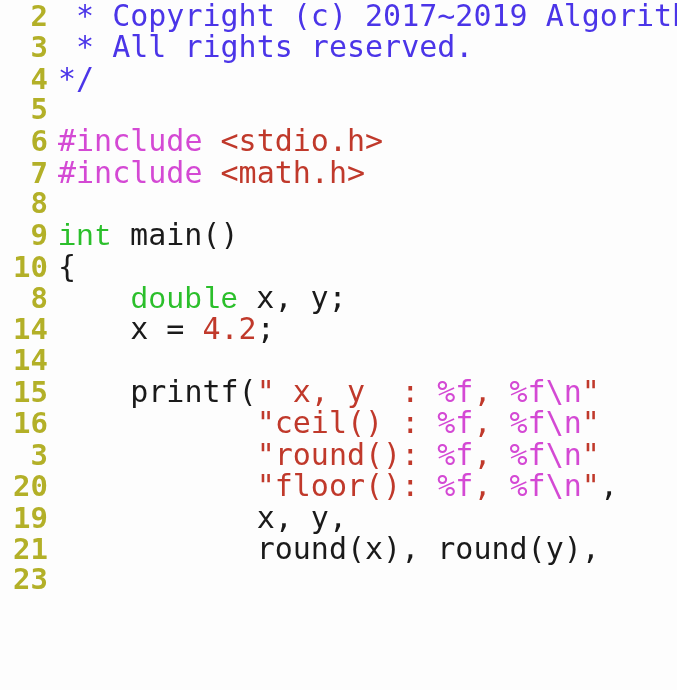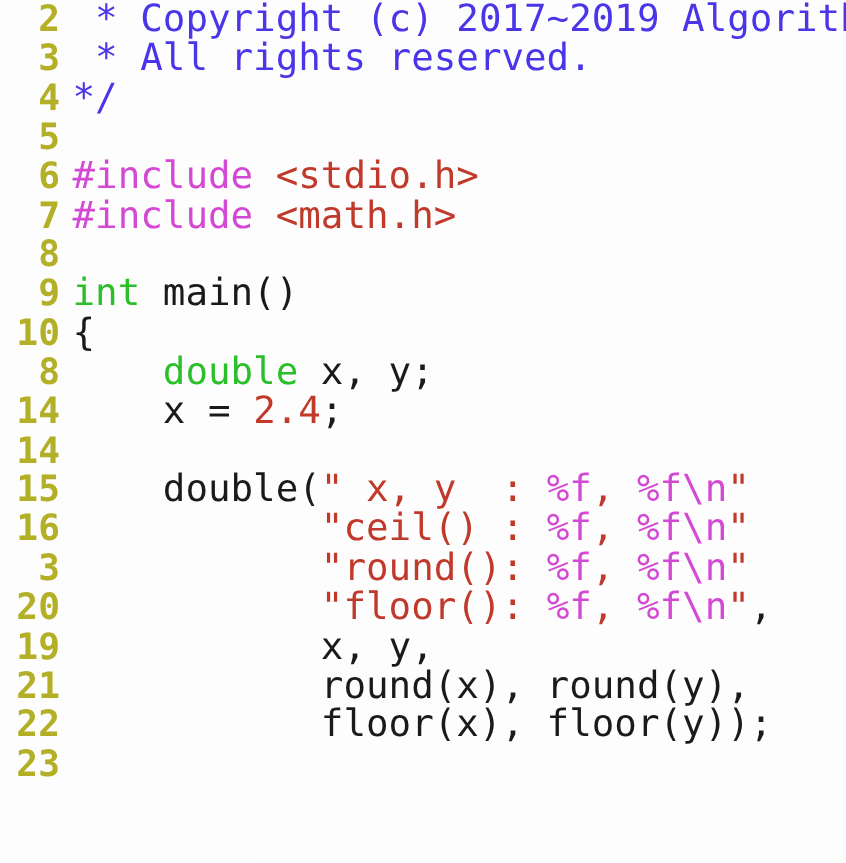--- a/index.html
+++ b/index.html
@@ -48,45 +48,44 @@
     color: #1a1a1a;
     font-size: 30px;
     white-space: pre;
     flex: 1;
   }
 
   
   .tok-comment  { color: #4b35e8; }
   .tok-pre      { color: #d449d4; }
   .tok-header   { color: #c0392b; }
-  .tok-keyword  { color: #2bbf2b; }
+  .tok-keyword  { color: #2bbf2b; font-family: Liberation Mono, monospace; }
   .tok-number   { color: #c0392b; }
   .tok-string   { color: #c0392b; }
   .tok-fmt      { color: #d449d4; }
   .tok-plain    { color: #1a1a1a; }
 </style>
 </head>
 <body>
 
 <div id="editor">
   <div id="code-lines">
       <div class="code-line"><div class="gutter">2</div><div class="code-content"><span class="tok-comment"> * Copyright (c) 2017~2019 Algorithm.</span></div></div>
       <div class="code-line"><div class="gutter">3</div><div class="code-content"><span class="tok-comment"> * All rights reserved.</span></div></div>
       <div class="code-line"><div class="gutter">4</div><div class="code-content"><span class="tok-comment">*/</span></div></div>
       <div class="code-line"><div class="gutter">5</div><div class="code-content"><span class="tok-plain"></span></div></div>
       <div class="code-line"><div class="gutter">6</div><div class="code-content"><span class="tok-pre">#include </span><span class="tok-header">&lt;stdio.h&gt;</span></div></div>
       <div class="code-line"><div class="gutter">7</div><div class="code-content"><span class="tok-pre">#include </span><span class="tok-header">&lt;math.h&gt;</span></div></div>
       <div class="code-line"><div class="gutter">8</div><div class="code-content"><span class="tok-plain"></span></div></div>
       <div class="code-line"><div class="gutter">9</div><div class="code-content"><span class="tok-keyword">int</span><span class="tok-plain"> main()</span></div></div>
       <div class="code-line"><div class="gutter">10</div><div class="code-content"><span class="tok-plain">{</span></div></div>
       <div class="code-line"><div class="gutter">8</div><div class="code-content"><span class="tok-plain">    </span><span class="tok-keyword">double</span><span class="tok-plain"> x, y;</span></div></div>
-      <div class="code-line"><div class="gutter">14</div><div class="code-content"><span class="tok-plain">    x = </span><span class="tok-number">2.4</span><span class="tok-plain">;</span></div></div>
+      <div class="code-line"><div class="gutter">14</div><div class="code-content"><span class="tok-plain">    x = </span><span class="tok-number">4.2</span><span class="tok-plain">;</span></div></div>
       <div class="code-line"><div class="gutter">14</div><div class="code-content"><span class="tok-plain"></span></div></div>
-      <div class="code-line"><div class="gutter">15</div><div class="code-content"><span class="tok-plain">    double(</span><span class="tok-string">" x, y  : </span><span class="tok-fmt">%f</span><span class="tok-string">, </span><span class="tok-fmt">%f</span><span class="tok-fmt">\n</span><span class="tok-string">"</span></div></div>
+      <div class="code-line"><div class="gutter">15</div><div class="code-content"><span class="tok-plain">    printf(</span><span class="tok-string">" x, y  : </span><span class="tok-fmt">%f</span><span class="tok-string">, </span><span class="tok-fmt">%f</span><span class="tok-fmt">\n</span><span class="tok-string">"</span></div></div>
       <div class="code-line"><div class="gutter">16</div><div class="code-content"><span class="tok-plain">           </span><span class="tok-string">"ceil() : </span><span class="tok-fmt">%f</span><span class="tok-string">, </span><span class="tok-fmt">%f</span><span class="tok-fmt">\n</span><span class="tok-string">"</span></div></div>
       <div class="code-line"><div class="gutter">3</div><div class="code-content"><span class="tok-plain">           </span><span class="tok-string">"round(): </span><span class="tok-fmt">%f</span><span class="tok-string">, </span><span class="tok-fmt">%f</span><span class="tok-fmt">\n</span><span class="tok-string">"</span></div></div>
       <div class="code-line"><div class="gutter">20</div><div class="code-content"><span class="tok-plain">           </span><span class="tok-string">"floor(): </span><span class="tok-fmt">%f</span><span class="tok-string">, </span><span class="tok-fmt">%f</span><span class="tok-fmt">\n</span><span class="tok-string">"</span><span class="tok-plain">,</span></div></div>
       <div class="code-line"><div class="gutter">19</div><div class="code-content"><span class="tok-plain">           x, y,</span></div></div>
       <div class="code-line"><div class="gutter">21</div><div class="code-content"><span class="tok-plain">           round(x), round(y),</span></div></div>
-      <div class="code-line"><div class="gutter">22</div><div class="code-content"><span class="tok-plain">           floor(x), floor(y));</span></div></div>
       <div class="code-line"><div class="gutter">23</div><div class="code-content"><span class="tok-plain"></span></div></div>
     </div>
 </div>
 
 </body></html>

